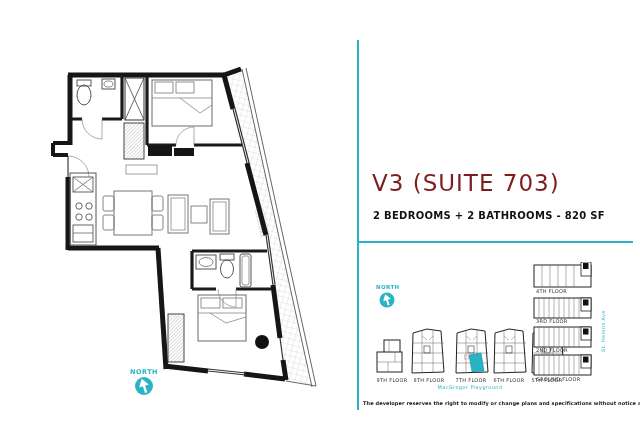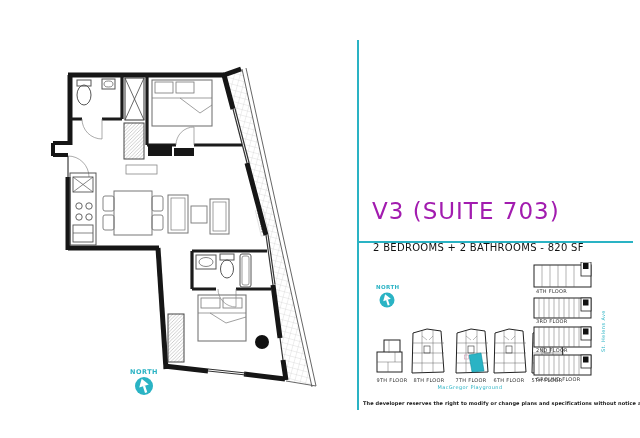--- a/index.html
+++ b/index.html
@@ -1,22 +1,22 @@
 <!DOCTYPE html>
 <html><head>
 <meta charset="utf-8">
 <style>
   html,body{margin:0;padding:0;background:#fff;}
   .page{position:relative;width:640px;height:438px;background:#fff;overflow:hidden;
         font-family:"DejaVu Sans",sans-serif;}
   .abs{position:absolute;}
   .accent-vline{left:357px;top:40px;width:2px;height:370px;background:#2ab3c4;}
   .accent-hline{left:357px;top:241px;width:276px;height:2px;background:#2ab3c4;}
-  .title{left:372px;top:170px;font-size:23px;color:#a21caf;letter-spacing:1px;white-space:nowrap;margin-top:28px;}
-  .subtitle{left:373px;top:210px;font-size:10px;font-weight:normal;color:#121212;letter-spacing:.3px;white-space:nowrap;margin-top:32px;}
+  .title{left:372px;top:170px;font-size:23px;color:#7f1d1d;letter-spacing:1px;white-space:nowrap;}
+  .subtitle{left:373px;top:210px;font-size:10px;font-weight:bold;color:#121212;letter-spacing:.3px;white-space:nowrap;}
   .lbl{position:absolute;font-size:5px;color:#333;letter-spacing:.3px;white-space:nowrap;
        font-family:"DejaVu Sans",sans-serif;}
   .lbl.center{text-align:center;}
   .north-lbl{position:absolute;font-size:5.5px;font-weight:bold;color:#2ab3c4;letter-spacing:.4px;}
   .park-lbl{left:380px;top:384px;width:180px;text-align:center;font-size:5px;color:#2ab3c4;letter-spacing:.4px;}
   .street-lbl{left:600px;top:352px;width:50px;font-size:5px;color:#2ab3c4;letter-spacing:.4px;
               transform:rotate(-90deg);transform-origin:0 0;white-space:nowrap;}
   .disclaimer{left:363px;top:400px;width:272px;font-size:5px;font-weight:bold;color:#161616;
               white-space:nowrap;letter-spacing:.1px;}
 </style>

